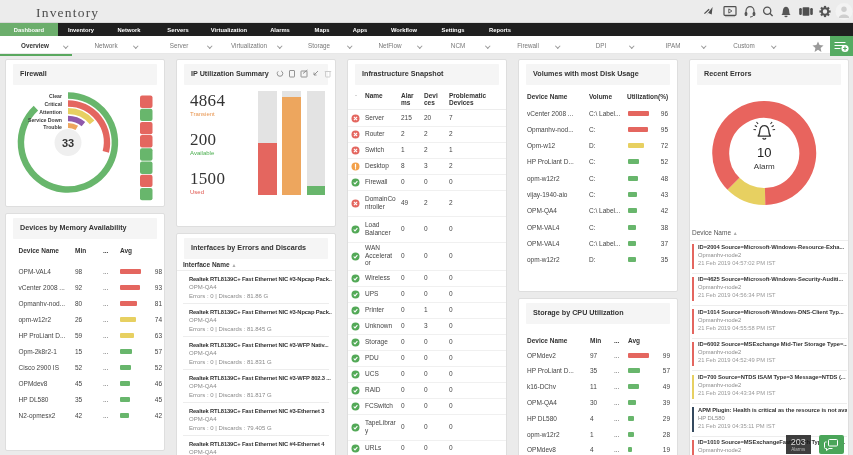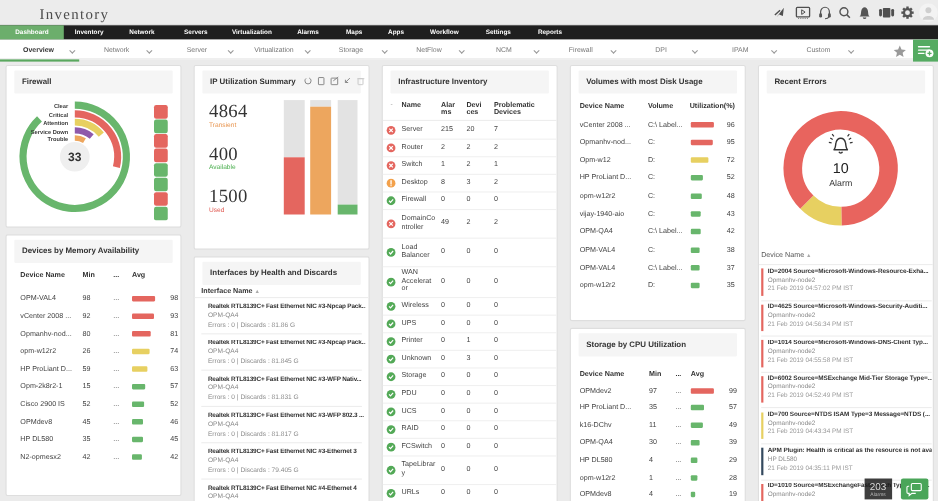--- a/index.html
+++ b/index.html
@@ -217,33 +217,33 @@
       <path d="M 27 4.5 L 31.5 1"></path>
 <path d="M 38 6 L 42 2 M 38 3.5 L 38 6 L 40.5 6" stroke-width="0.9"></path>
 <g stroke="#c9c9c9">
         <rect x="49.5" y="2.5" width="4.5" height="5.5" rx="0.5"></rect>
         <path d="M 48.8 2.5 L 55.2 2.5"></path>
       </g>
 </g>
   </svg>
 <div class="t" style="left:190px;top:91px;font-family:'Liberation Serif',serif;font-size:17px;color:#333;letter-spacing:0.3px;">4864</div>
 <div class="t" style="left:190px;top:111px;font-size:6px;color:#e8954f;">Transient</div>
-<div class="t" style="left:190px;top:130px;font-family:'Liberation Serif',serif;font-size:17px;color:#333;letter-spacing:0.3px;">400</div>
+<div class="t" style="left:190px;top:130px;font-family:'Liberation Serif',serif;font-size:17px;color:#333;letter-spacing:0.3px;">200</div>
 <div class="t" style="left:190px;top:150px;font-size:6px;color:#4caf50;">Available</div>
 <div class="t" style="left:190px;top:169px;font-family:'Liberation Serif',serif;font-size:17px;color:#333;letter-spacing:0.3px;">1500</div>
 <div class="t" style="left:190px;top:189px;font-size:6px;color:#e05a52;">Used</div>
 <div class="abs" style="left:258px;top:90.5px;width:18.5px;height:52.5px;background:#e3e3e3;"></div>
 <div class="abs" style="left:258px;top:143.0px;width:18.5px;height:51.5px;background:#e4665f;"></div>
 <div class="abs" style="left:282px;top:90.5px;width:18.5px;height:6px;background:#e3e3e3;"></div>
 <div class="abs" style="left:282px;top:96.5px;width:18.5px;height:98px;background:#eda65e;"></div>
 <div class="abs" style="left:306.5px;top:90.5px;width:18.5px;height:95.5px;background:#e3e3e3;"></div>
 <div class="abs" style="left:306.5px;top:186.0px;width:18.5px;height:8.5px;background:#68b66c;"></div>
 <div class="card" style="left:176px;top:233px;width:160px;height:228px;">
 <div class="whead"></div>
-    <div class="wtitle">Interfaces by Health and Discards</div>
+    <div class="wtitle">Interfaces by Errors and Discards</div>
 </div>
 <div class="t" style="left:183px;top:261px;font-size:6.5px;font-weight:bold;color:#333;">Interface Name <span style="color:#aaa;font-size:5px;">▲</span></div>
 <div class="abs" style="left:177px;top:269.5px;width:158px;height:1px;background:#ededed;"></div>
 <div class="t" style="left:189px;top:275.5px;width:143px;overflow:hidden;font-size:5.8px;font-weight:bold;color:#333;letter-spacing:-0.15px;">Realtek RTL8139C+ Fast Ethernet NIC #3-Npcap Pack...</div>
 <div class="t" style="left:189px;top:284.0px;font-size:6px;color:#8a8a8a;">OPM-QA4</div>
 <div class="t" style="left:189px;top:292.5px;font-size:6px;color:#8a8a8a;">Errors : 0 | Discards : 81.86 G</div>
 <div class="abs" style="left:183px;top:303.0px;width:146px;height:1px;background:#ededed;"></div>
 <div class="t" style="left:189px;top:308.5px;width:143px;overflow:hidden;font-size:5.8px;font-weight:bold;color:#333;letter-spacing:-0.15px;">Realtek RTL8139C+ Fast Ethernet NIC #3-Npcap Pack...</div>
 <div class="t" style="left:189px;top:317.0px;font-size:6px;color:#8a8a8a;">OPM-QA4</div>
 <div class="t" style="left:189px;top:325.5px;font-size:6px;color:#8a8a8a;">Errors : 0 | Discards : 81.845 G</div>
@@ -257,21 +257,21 @@
 <div class="t" style="left:189px;top:391.5px;font-size:6px;color:#8a8a8a;">Errors : 0 | Discards : 81.817 G</div>
 <div class="abs" style="left:183px;top:402.0px;width:146px;height:1px;background:#ededed;"></div>
 <div class="t" style="left:189px;top:407.5px;width:143px;overflow:hidden;font-size:5.8px;font-weight:bold;color:#333;letter-spacing:-0.15px;">Realtek RTL8139C+ Fast Ethernet NIC #3-Ethernet 3</div>
 <div class="t" style="left:189px;top:416.0px;font-size:6px;color:#8a8a8a;">OPM-QA4</div>
 <div class="t" style="left:189px;top:424.5px;font-size:6px;color:#8a8a8a;">Errors : 0 | Discards : 79.405 G</div>
 <div class="abs" style="left:183px;top:435.0px;width:146px;height:1px;background:#ededed;"></div>
 <div class="t" style="left:189px;top:440.5px;width:143px;overflow:hidden;font-size:5.8px;font-weight:bold;color:#333;letter-spacing:-0.15px;">Realtek RTL8139C+ Fast Ethernet NIC #4-Ethernet 4</div>
 <div class="t" style="left:189px;top:449.0px;font-size:6px;color:#8a8a8a;">OPM-QA4</div>
 <div class="card" style="left:347px;top:59px;width:160px;height:400px;">
 <div class="whead"></div>
-    <div class="wtitle">Infrastructure Inventory</div>
+    <div class="wtitle">Infrastructure Snapshot</div>
 </div>
 <div class="t" style="left:355px;top:92px;font-size:6px;color:#999;">-</div>
 <div class="t" style="left:365px;top:92px;font-size:6.5px;font-weight:bold;color:#333;">Name</div>
 <div class="t" style="left:401px;top:92px;font-size:6.5px;font-weight:bold;color:#333;">Alar<br>ms</div>
 <div class="t" style="left:424px;top:92px;font-size:6.5px;font-weight:bold;color:#333;">Devi<br>ces</div>
 <div class="t" style="left:449px;top:92px;font-size:6.5px;font-weight:bold;color:#333;">Problematic<br>Devices</div>
 <div class="abs" style="left:348px;top:109px;width:158px;height:1px;background:#ededed;"></div>
 <svg class="abs" style="left:351px;top:113.5px;" width="9" height="9" viewBox="-4.5 -4.5 9 9">
     <circle r="4" fill="#e4665f"></circle>
     <path d="M -1.6 -1.6 L 1.6 1.6 M 1.6 -1.6 L -1.6 1.6" stroke="#fff" stroke-width="1.1"></path>

